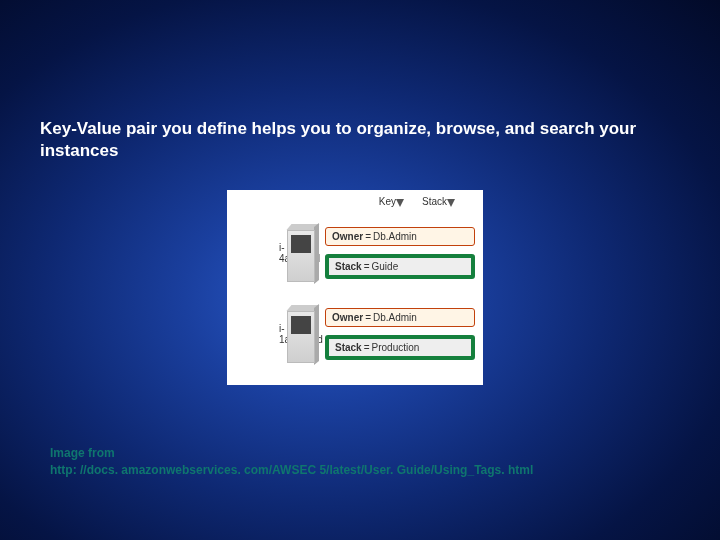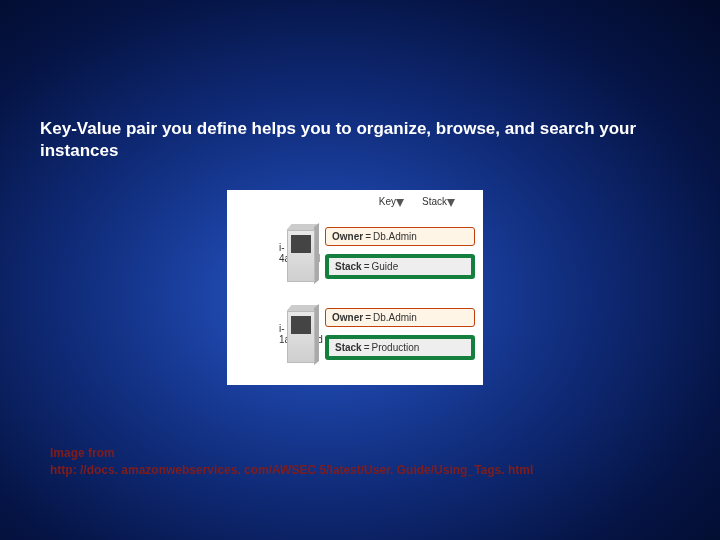--- a/index.html
+++ b/index.html
@@ -27,21 +27,21 @@
     left: 227px;
     width: 256px;
     height: 195px;
     background: #fff;
   }
   .caption {
     position: absolute;
     top: 445px;
     left: 50px;
     right: 50px;
-    color: #7f1d1d;
+    color: #0f766e;
     font-size: 12px;
     font-weight: bold;
     line-height: 1.4;
   }
   
   .header-row {
     position: absolute;
     top: 6px;
     left: 0;
     right: 0;

